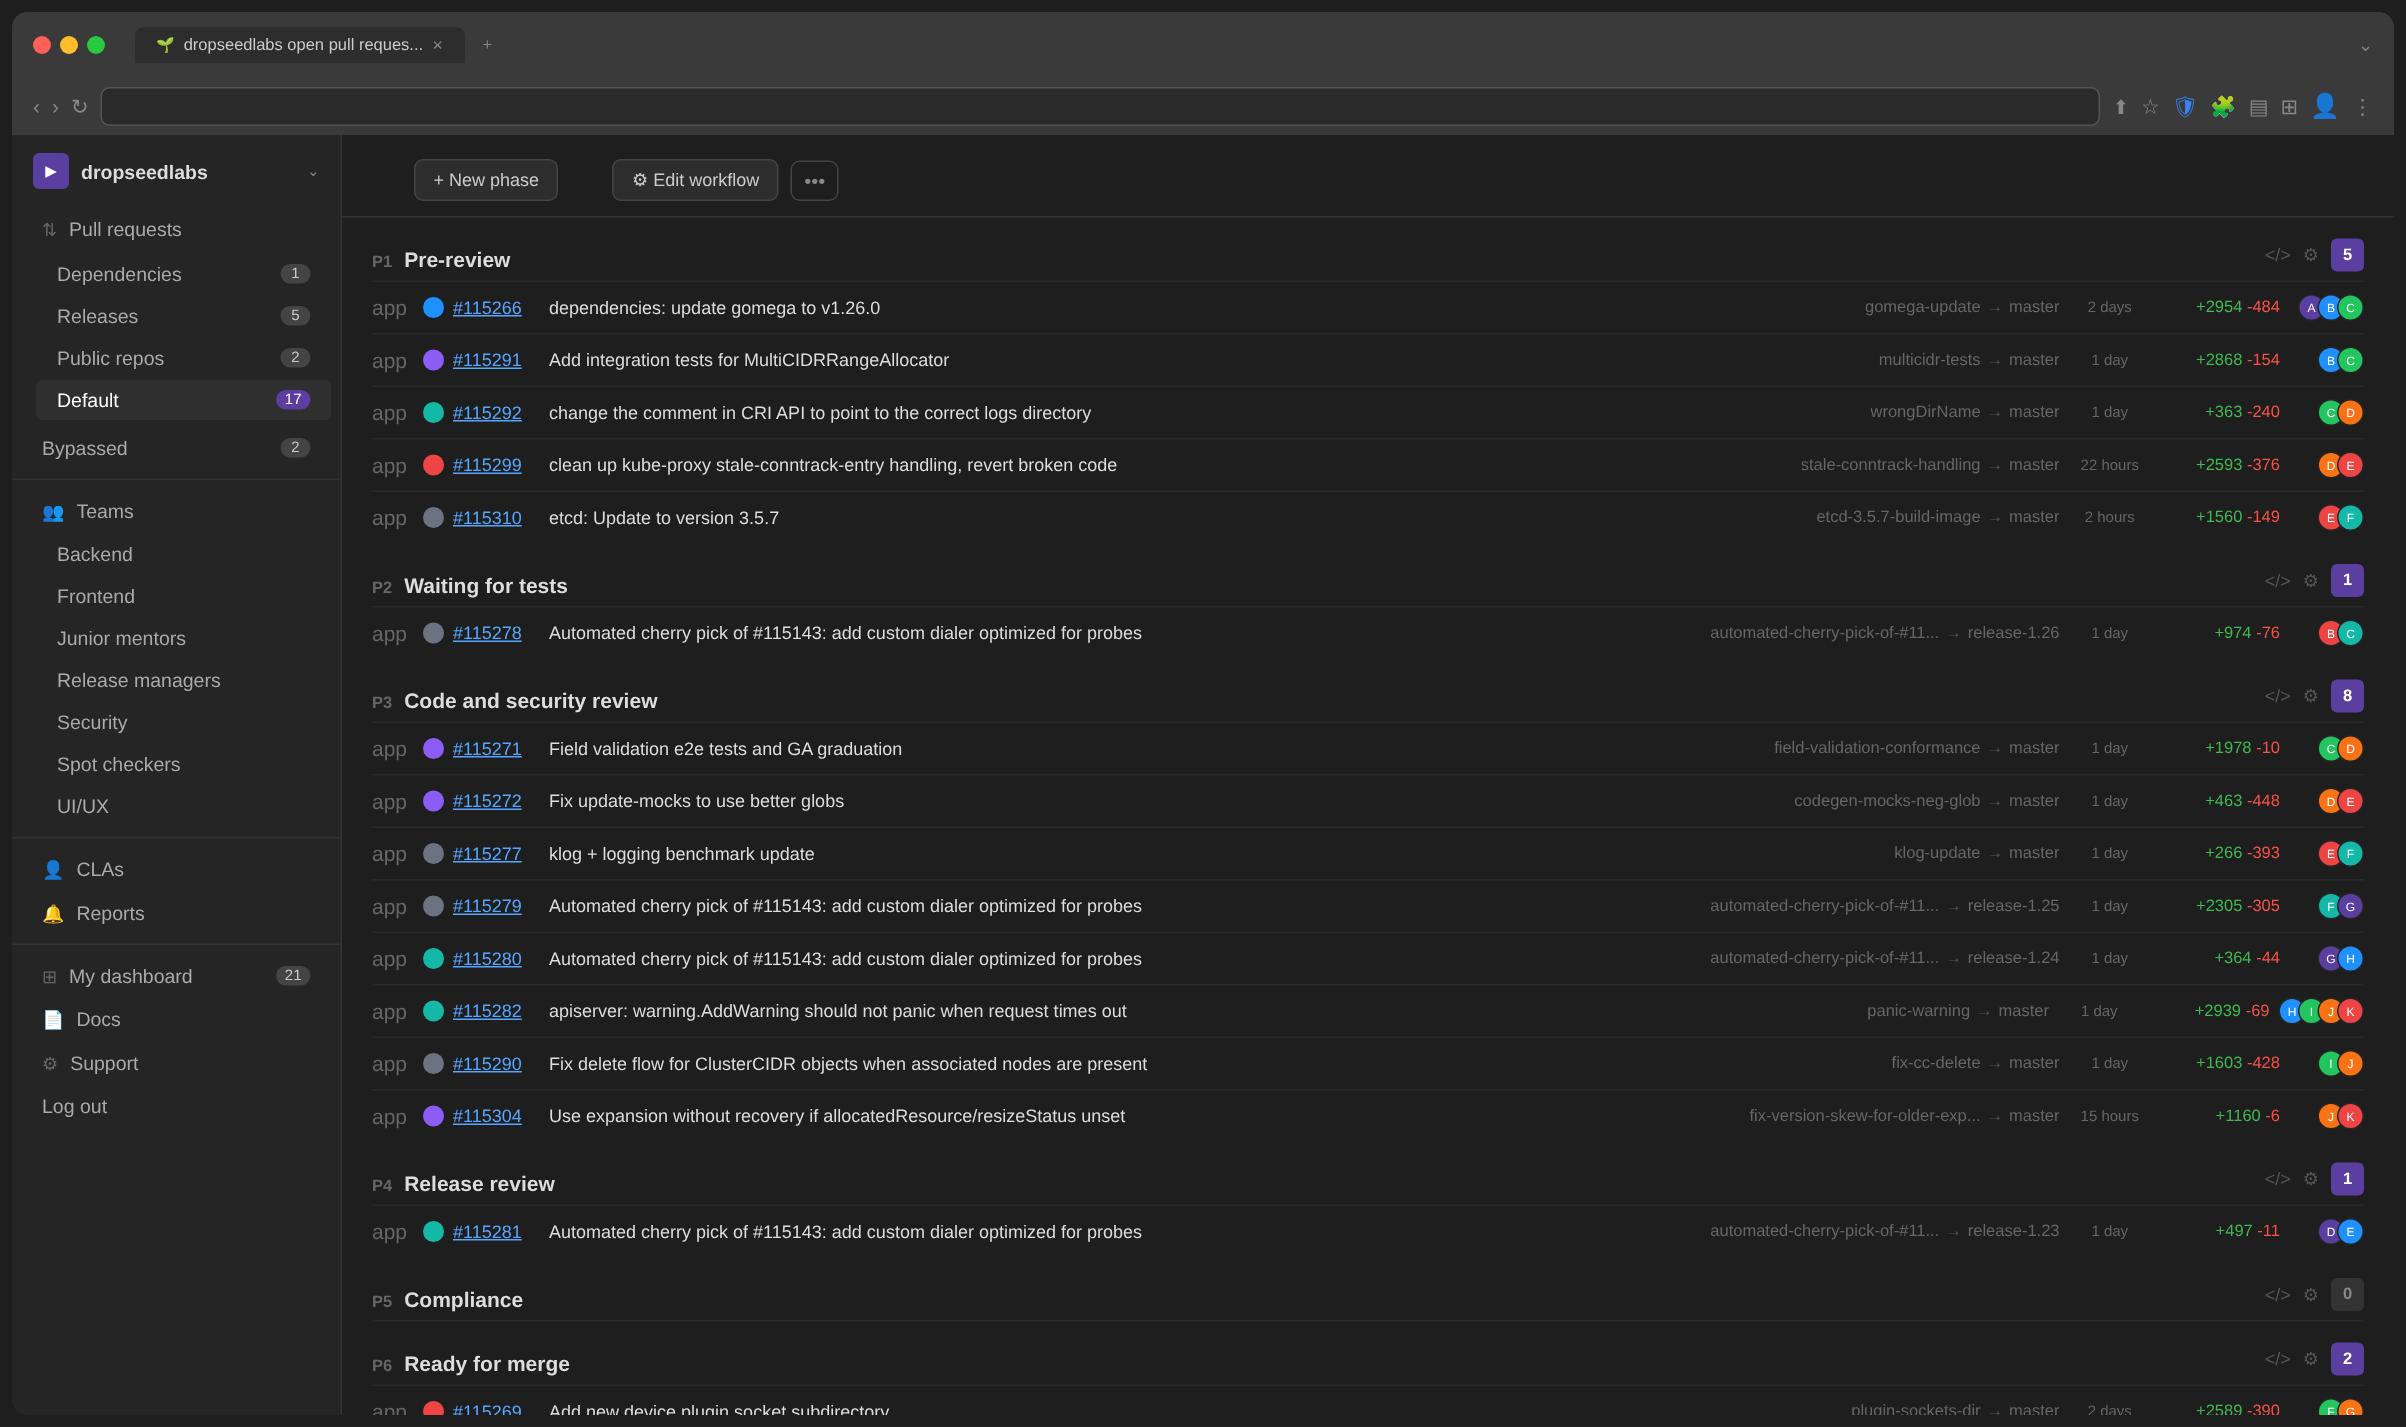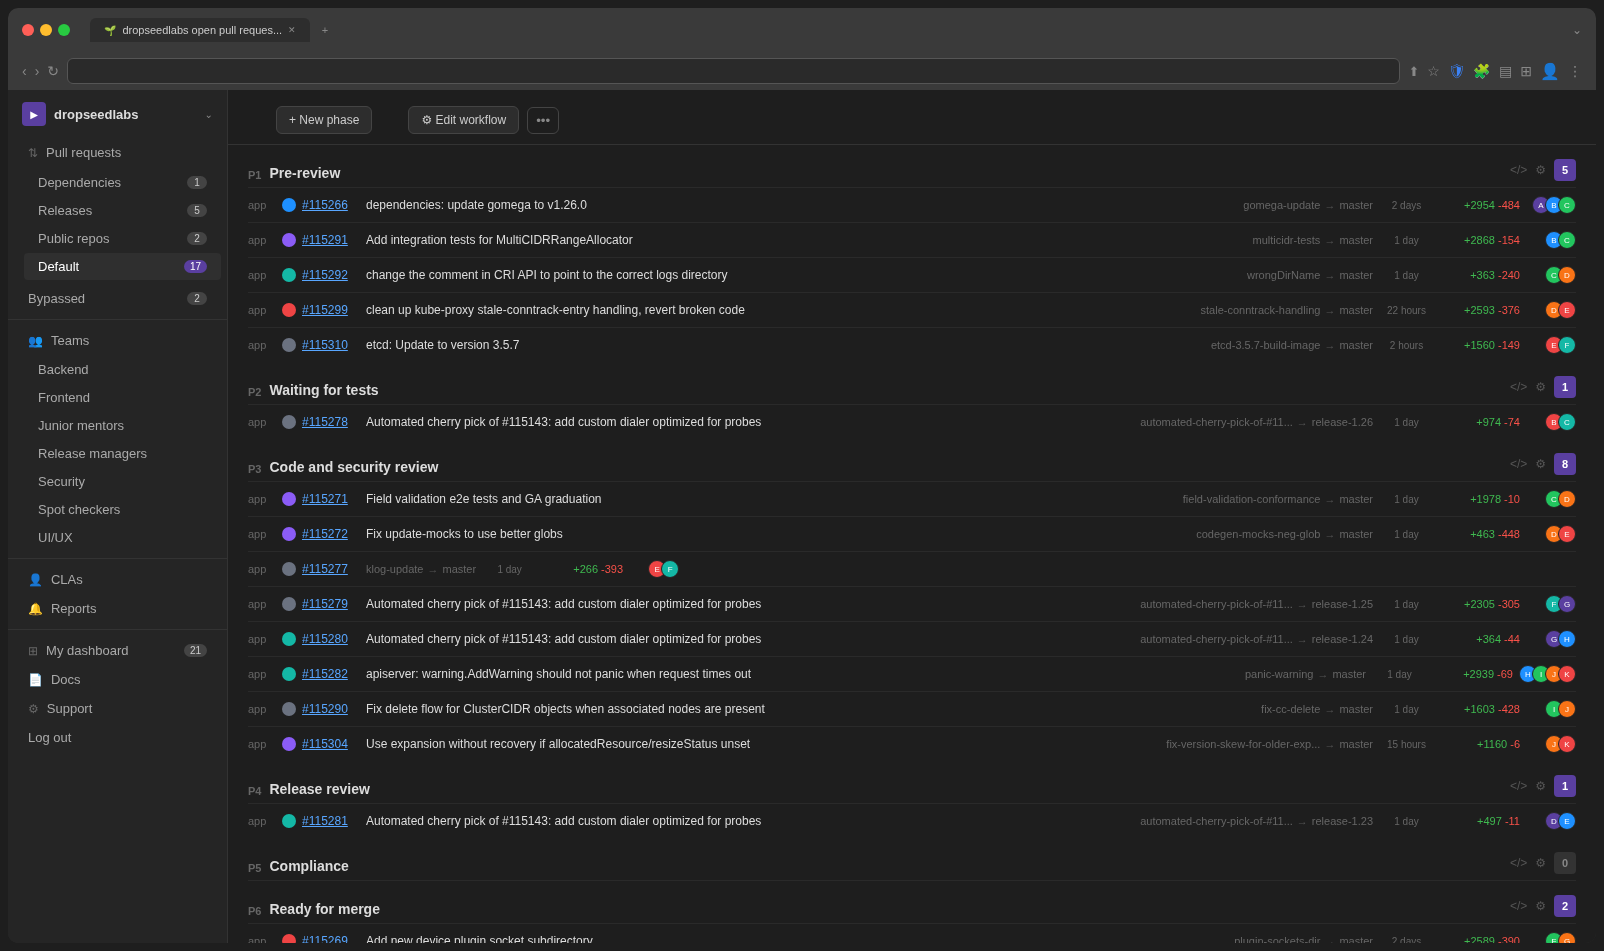--- a/index.html
+++ b/index.html
@@ -235,21 +235,21 @@
       display: flex;
       align-items: center;
       padding: 8px 0;
       border-bottom: 1px solid #2a2a2a;
       gap: 6px;
     }
 
     .pr-row:last-child { border-bottom: none; }
 
     .pr-app {
-      font-size: 11px;
+      font-size: 14px;
       color: #666;
       min-width: 28px;
     }
 
     .pr-icon {
       width: 16px;
       height: 16px;
       border-radius: 50%;
       display: flex; align-items: center; justify-content: center;
       font-size: 9px;
@@ -626,21 +626,21 @@
       <span class="pr-number">#115278</span>
       <span class="pr-title">Automated cherry pick of #115143: add custom dialer optimized for probes</span>
       <span class="pr-branch">
         <span>automated-cherry-pick-of-#11...</span>
         <span class="branch-arrow">→</span>
         <span>release-1.26</span>
       </span>
       <span class="pr-time">1 day</span>
       <span class="pr-diff">
         <span class="diff-add">+974</span>
-        <span class="diff-del"> -74</span>
+        <span class="diff-del"> -76</span>
       </span>
       <div class="pr-avatars">
                 <div class="avatar-group">
                   <div class="avatar-sm" style="background:#ef4444">B</div>
                   <div class="avatar-sm" style="background:#14b8a6">C</div>
                 </div>
               </div>
     </div>
           </div>
           <div>
@@ -694,20 +694,21 @@
                 <div class="avatar-group">
                   <div class="avatar-sm" style="background:#f97316">D</div>
                   <div class="avatar-sm" style="background:#ef4444">E</div>
                 </div>
               </div>
     </div>
             <div class="pr-row">
       <span class="pr-app">app</span>
       <div class="pr-icon dot-gray" style="width:14px;height:14px;border-radius:50%;display:inline-block;"></div>
       <span class="pr-number">#115277</span>
+      <span class="pr-title">klog + logging benchmark update</span>
       <span class="pr-branch">
         <span>klog-update</span>
         <span class="branch-arrow">→</span>
         <span>master</span>
       </span>
       <span class="pr-time">1 day</span>
       <span class="pr-diff">
         <span class="diff-add">+266</span>
         <span class="diff-del"> -393</span>
       </span>

